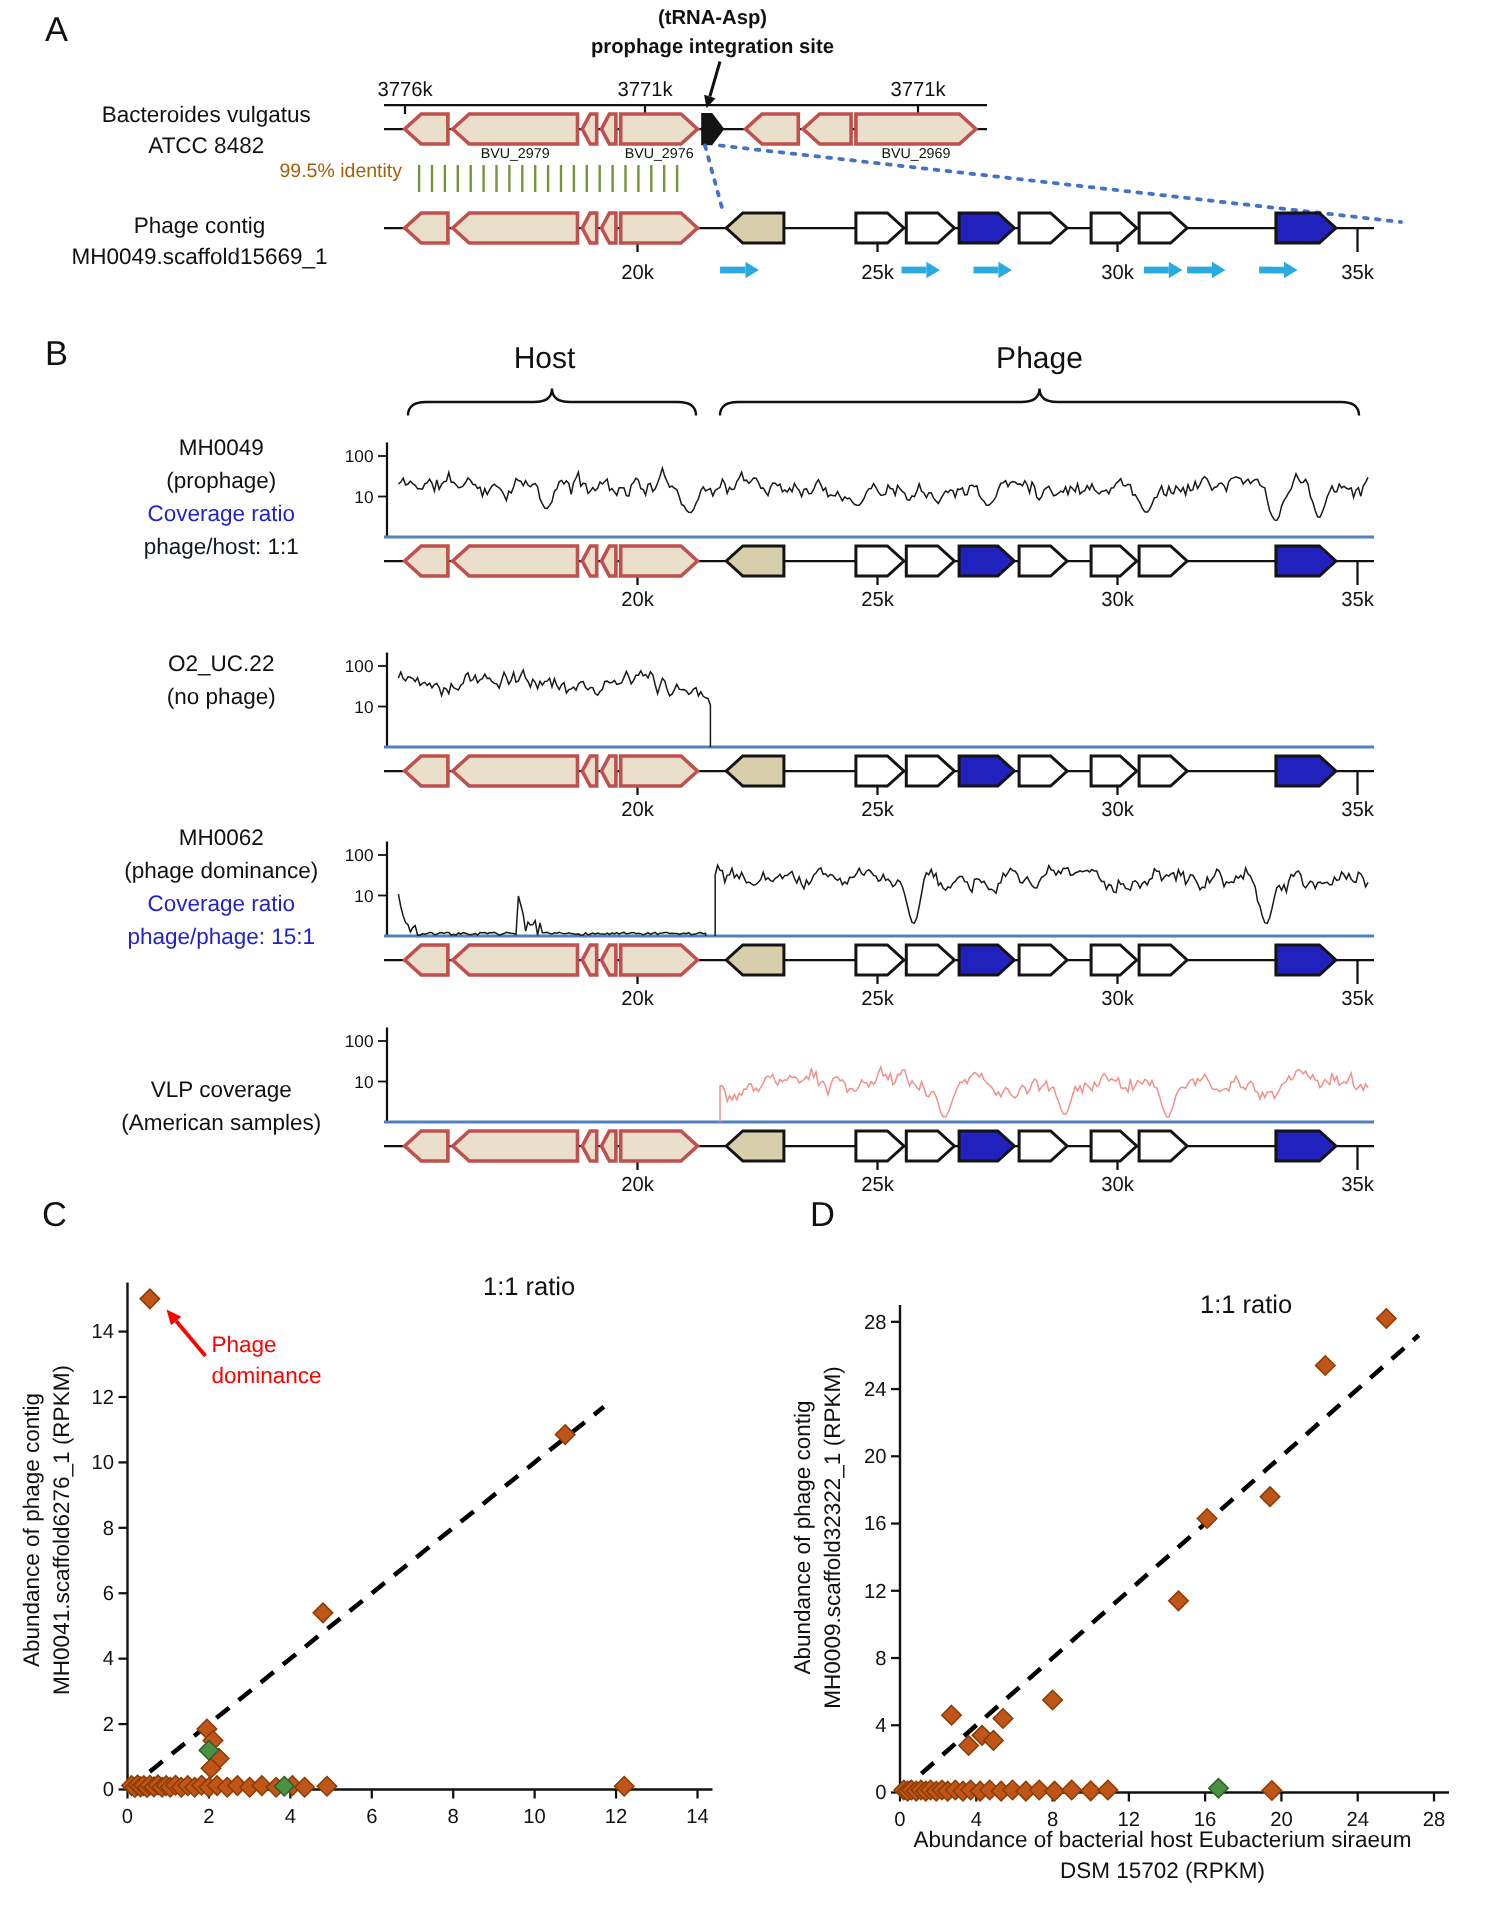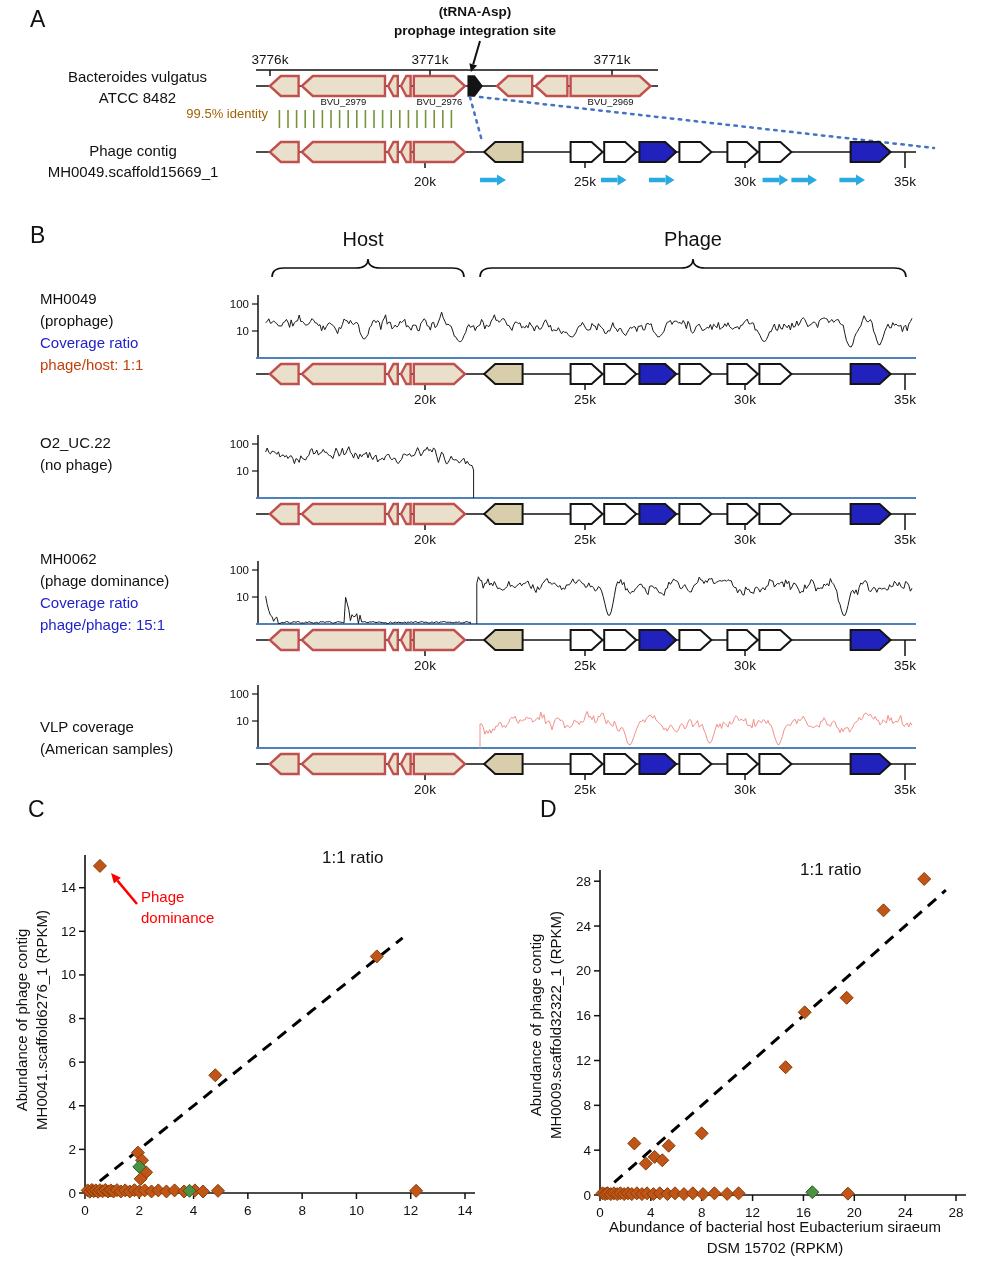--- a/index.html
+++ b/index.html
@@ -5,21 +5,21 @@
   *{margin:0;padding:0;box-sizing:border-box}
   html,body{background:#fff}
   body{font-family:"Liberation Sans",sans-serif;color:#111}
   #fig{position:relative;width:1005px;height:1280px;background:#fff;overflow:hidden}
   .abs{position:absolute}
   .ctr{text-align:center}
   .b{font-weight:bold}
   .panel-letter{font-size:23px}
   .lab15{font-size:15px;line-height:21px}
   .lab20{font-size:20px}
-  .trk{font-size:15px;line-height:22px;text-align:left}
+  .trk{font-size:15px;line-height:22px;text-align:center}
   .rot{transform:rotate(-90deg)}
   svg{position:absolute;left:0;top:0}
 </style>
 </head>
 <body>
 
 <div id="fig">
 
   <svg id="gfx" width="1005" height="1280">
       <g>
@@ -401,21 +401,21 @@
     <div>MH0049.scaffold15669_1</div>
   </div>
 
   <div class="abs lab20 ctr" style="left:313px;top:228px;width:100px">Host</div>
   <div class="abs lab20 ctr" style="left:643px;top:228px;width:100px">Phage</div>
 
   <div class="abs trk" style="left:40px;top:288px;width:215px">
     <div>MH0049</div>
     <div>(prophage)</div>
     <div class="blue" style="color: rgb(34, 34, 204);">Coverage ratio</div>
-    <div class="blue" style="color: #c2410c;">phage/host: 1:1</div>
+    <div class="blue" style="color: #0f172a;">phage/host: 1:1</div>
   </div>
   <div class="abs trk" style="left:40px;top:432px;width:215px">
     <div>O2_UC.22</div>
     <div>(no phage)</div>
   </div>
   <div class="abs trk" style="left:40px;top:548px;width:215px">
     <div>MH0062</div>
     <div>(phage dominance)</div>
     <div class="blue" style="color: rgb(34, 34, 204);">Coverage ratio</div>
     <div class="blue" style="color: rgb(34, 34, 204);">phage/phage: 15:1</div>

